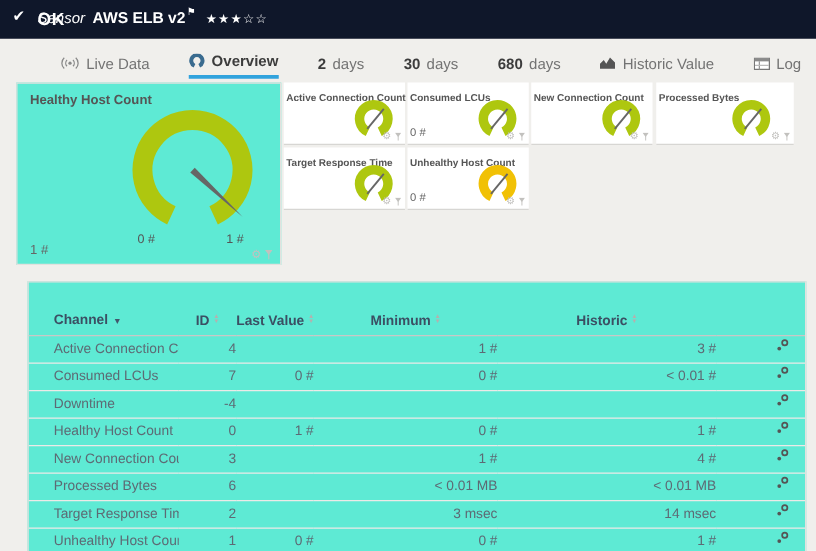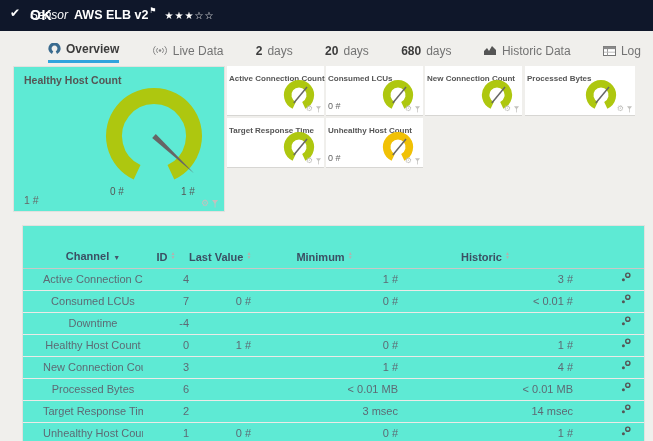--- a/index.html
+++ b/index.html
@@ -49,21 +49,21 @@
   .mini-value{position:absolute;left:2px;bottom:4px;font-size:9px;color:#666;}
   .mini .corner{right:3px;bottom:2px;}
   .mini .cgear{font-size:8px;line-height:8px;}
 
   
   .table-panel{left:22px;top:225px;width:623px;height:216px;border-bottom:none;}
   table{border-collapse:collapse;table-layout:fixed;width:621px;margin-top:20px;font-size:11px;}
   th,td{padding:0;white-space:nowrap;overflow:hidden;height:21px;line-height:21px;}
   thead th{font-weight:bold;color:#3b4f63;border-bottom:1px solid #c9c8c5;text-align:center;}
   tbody td{color:#5d6a74;border-bottom:1px solid #eceae7;text-align:right;}
-  .c-channel{text-align:center;padding-left:20px;}
+  .c-channel{text-align:left;padding-left:20px;}
   th.c-channel{cursor:pointer;}
   .c-set{text-align:right;padding-right:12px;}
   .i-desc::after{content:"▼";font-size:7px;color:#44566c;margin-left:4px;}
   .i-sort{display:inline-block;font-size:5px;line-height:4px;color:#b3b2af;margin-left:3px;vertical-align:2px;cursor:pointer;}
   .i-sort::before{content:"▲";display:block;} .i-sort::after{content:"▼";display:block;}
   .chset{cursor:pointer;display:inline-block;}
 </style>
 </head>
 <body>
 
@@ -71,50 +71,50 @@
 
   <div class="topbar">
     <span class="i-check"></span>
     <span class="sensor-line">
       <span class="sensor-kind">Sensor</span><span class="sensor-name">AWS ELB v2</span><span class="i-flag"></span><span class="stars"><span>★★★</span><span>☆☆</span></span>
     </span>
     <span class="status-ok">OK</span>
   </div>
 
   <div class="tabbar">
+    <span class="tab">
+      <svg width="16" height="11" viewBox="0 0 16 11">
+          <circle cx="8" cy="5.5" r="1.3" fill="#888"></circle>
+          <path d="M5.6 3 A3.6 3.6 0 0 0 5.6 8 M3.4 1.2 A5.8 5.8 0 0 0 3.4 9.8 M10.4 3 A3.6 3.6 0 0 1 10.4 8 M12.6 1.2 A5.8 5.8 0 0 1 12.6 9.8" fill="none" stroke="#888" stroke-width="1"></path>
+        </svg>
+      <span>Live Data</span>
+    </span>
     <span class="tab active">
       <svg width="13" height="12" viewBox="0 0 13 12">
           <path d="M4.6 9.6 A4.5 4.5 0 1 1 8.4 9.6" fill="none" stroke="#3a6b8f" stroke-width="3.2"></path>
         </svg>
       <span>Overview</span>
     </span>
     <span class="tab">
-      <svg width="16" height="11" viewBox="0 0 16 11">
-          <circle cx="8" cy="5.5" r="1.3" fill="#888"></circle>
-          <path d="M5.6 3 A3.6 3.6 0 0 0 5.6 8 M3.4 1.2 A5.8 5.8 0 0 0 3.4 9.8 M10.4 3 A3.6 3.6 0 0 1 10.4 8 M12.6 1.2 A5.8 5.8 0 0 1 12.6 9.8" fill="none" stroke="#888" stroke-width="1"></path>
-        </svg>
-      <span>Live Data</span>
-    </span>
-    <span class="tab">
       <span class="num">2</span>
       <span>days</span>
     </span>
     <span class="tab">
-      <span class="num">20</span>
+      <span class="num">30</span>
       <span>days</span>
     </span>
     <span class="tab">
       <span class="num">680</span>
       <span>days</span>
     </span>
     <span class="tab">
       <svg width="13" height="11" viewBox="0 0 13 11">
           <path d="M0,10 L0,6 3,3 5,6 8,1 12,5 12,10 Z" fill="#555"></path>
         </svg>
-      <span>Historic Data</span>
+      <span>Historic Value</span>
     </span>
     <span class="tab">
       <svg width="13" height="10" viewBox="0 0 13 10">
           <rect x="0.5" y="0.5" width="12" height="9" fill="#fff" stroke="#777"></rect>
           <rect x="0.5" y="0.5" width="12" height="2.6" fill="#8a8a8a"></rect>
           <line x1="4.5" y1="3" x2="4.5" y2="9.5" stroke="#999"></line>
           <line x1="1" y1="6.2" x2="12" y2="6.2" stroke="#bbb"></line>
         </svg>
       <span>Log</span>
     </span>

